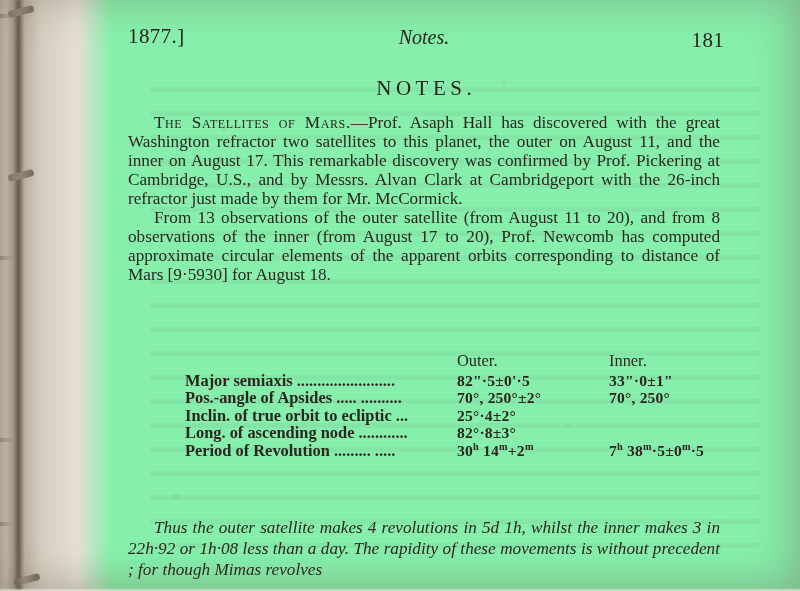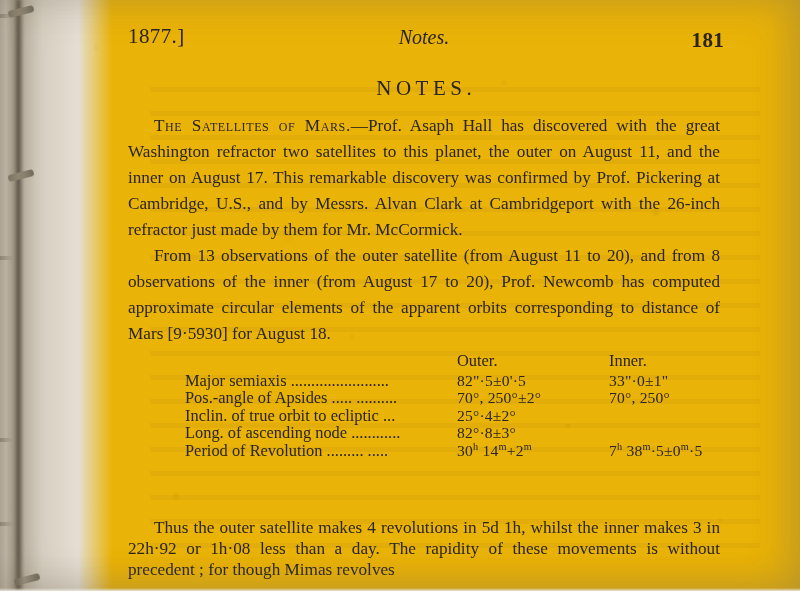--- a/index.html
+++ b/index.html
@@ -9,21 +9,21 @@
   }
 
   #page {
     position: relative;
     width: 800px;
     height: 591px;
     overflow: hidden;
     background:
       radial-gradient(ellipse 420px 300px at 46% 42%, #eceaе1 0%, rgba(0,0,0,0) 70%),
       linear-gradient(95deg, #cfc8bb 0px, #ded7c9 14px, #e9e5db 40px, #edeae1 130px, #ecе9df 420px, #e8e4d9 680px, #e3ded2 800px);
-    background-color: #eab308;
+    background-color: #86efac;
     font-family: "Liberation Serif", serif;
     color: #2a2520;
   }
 
   
   .grain {
     position: absolute;
     inset: 0;
     pointer-events: none;
     background-image:
@@ -112,39 +112,39 @@
     font-size: 21px; letter-spacing: .4px;
   }
   .rh-title {
     position: absolute; left: 0; right: 0; top: 2px;
     text-align: center;
     font-style: italic;
     font-size: 20px;
   }
   .rh-page {
     position: absolute; right: 0; top: 4px;
-    font-size: 21px; font-weight: 700; letter-spacing: .3px;
+    font-size: 21px; font-weight: 400; letter-spacing: .3px;
   }
 
   .section-title {
     position: absolute;
     left: 0; right: 0; top: 76px;
     text-align: center;
     font-size: 21px;
     letter-spacing: 4.5px;
     text-indent: 4.5px;
   }
 
   .body {
     position: absolute;
     left: 4px;
     top: 113px;
     width: 592px;
     font-size: 17.2px;
-    line-height: 26px;
+    line-height: 19px;
     text-align: justify;
   }
 
   p.para {
     margin: 0;
     text-indent: 26px;
     hyphens: none;
   }
   p.para + p.para { margin-top: 0; }
 
@@ -170,20 +170,21 @@
   .elements th {
     font-weight: 400;
     font-size: 16.4px;
     text-align: left;
     padding: 0 0 2px 0;
   }
   .elements td {
     padding: 0;
     vertical-align: baseline;
     white-space: nowrap;
+    font-weight: bold;
   }
   .col-label  { width: 272px; }
   .col-outer  { width: 152px; }
   .col-inner  { width: auto; }
 
   .hd-outer, .hd-inner { text-align: left; }
   .num {
     font-size: 15.6px;
     letter-spacing: .2px;
   }
@@ -194,20 +195,21 @@
   }
 
   .closing {
     position: absolute;
     left: 4px;
     top: 517px;
     width: 592px;
     font-size: 17.2px;
     line-height: 21.1px;
     text-align: justify;
+    font-style: italic;
   }
 
   
   .vignette {
     position: absolute; inset: 0;
     pointer-events: none;
     box-shadow: inset 0 0 46px rgba(120,108,88,.20),
                 inset -14px 0 36px rgba(120,108,88,.16),
                 inset 0 -12px 30px rgba(120,108,88,.14);
   }

